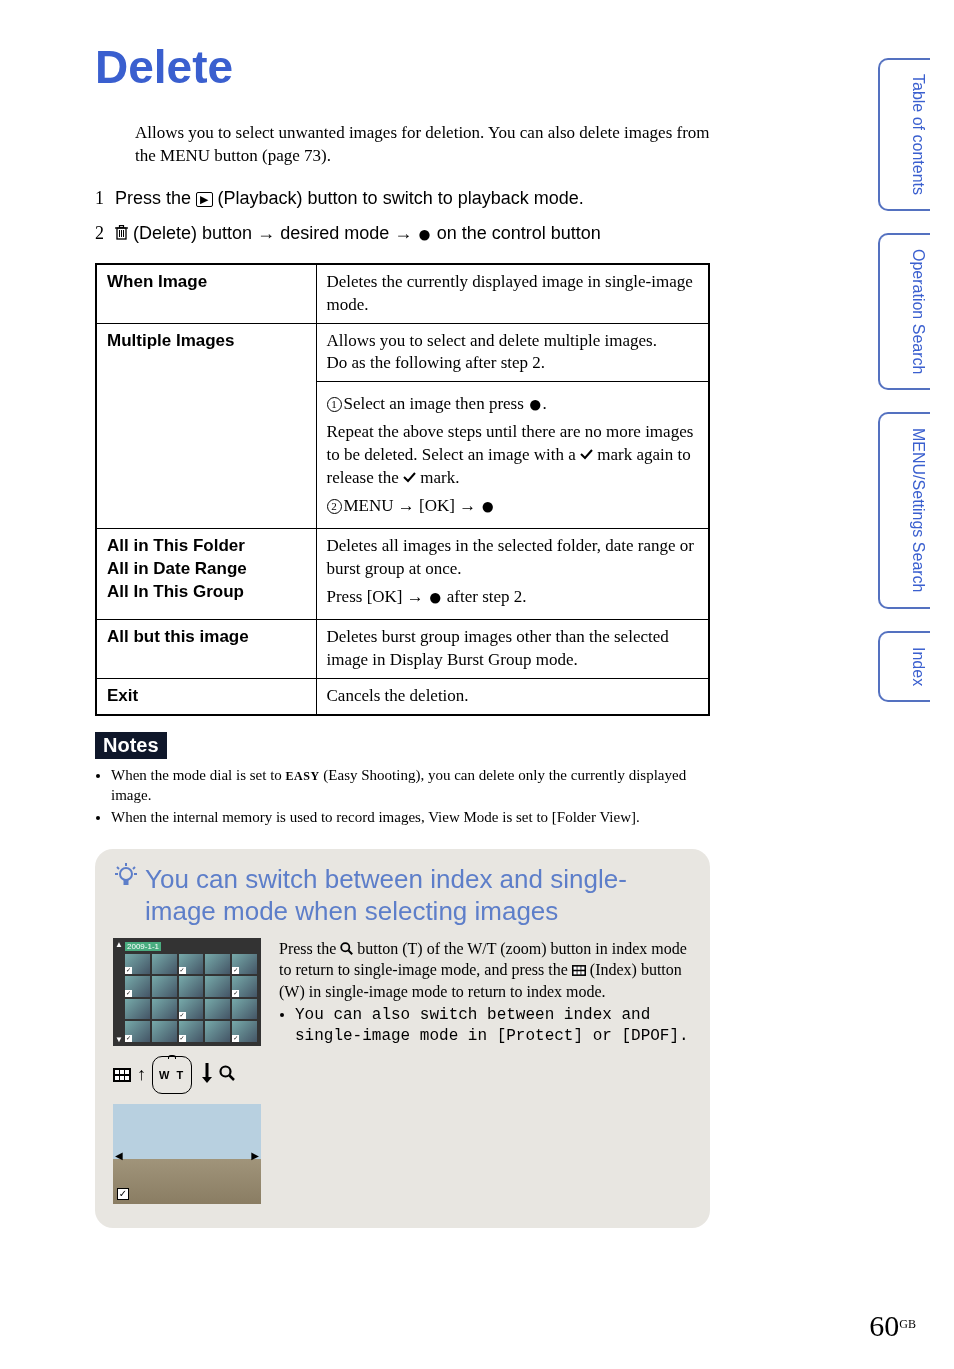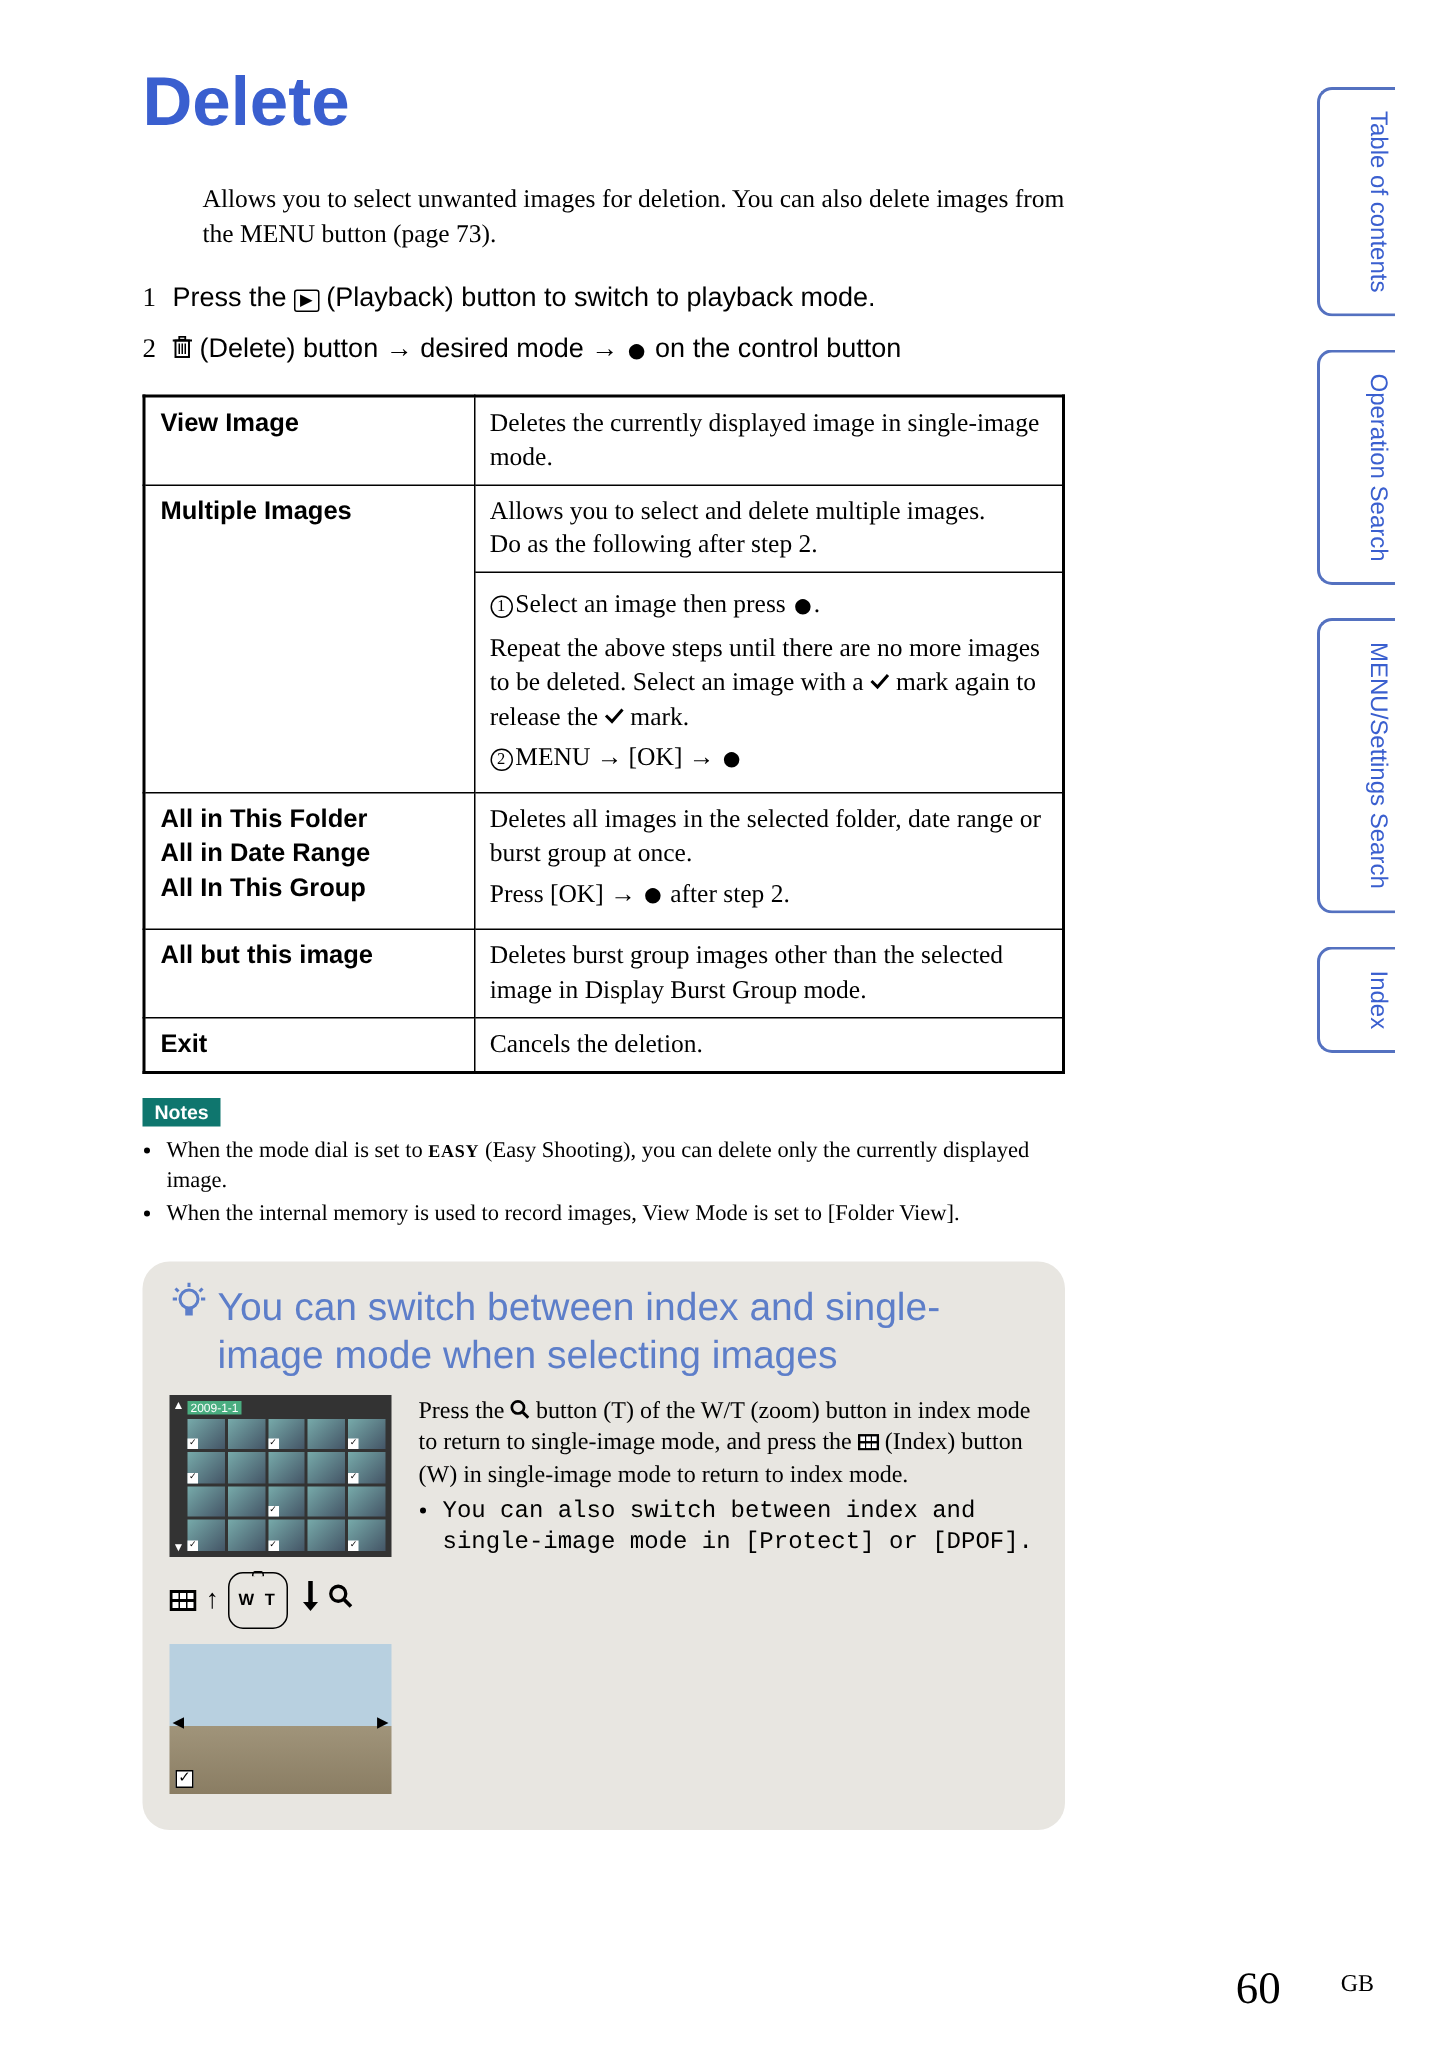--- a/index.html
+++ b/index.html
@@ -82,25 +82,25 @@
       width: 15px;
       height: 15px;
       font-size: 11px;
       text-align: center;
       line-height: 13px;
       margin-right: 2px;
       vertical-align: 1px;
     }
     .notes-badge {
       display: inline-block;
-      background: #0f766e;
+      background: #0f172a;
       color: #fff;
       font-weight: bold;
       padding: 2px 8px;
-      font-size: 13px;
+      font-size: 20px;
       margin-top: 16px;
     }
     .notes-list {
       margin-top: 6px;
       padding-left: 16px;
       font-family: Georgia, 'Times New Roman', serif;
       font-size: 15px;
       line-height: 1.35;
     }
     .notes-list li { margin-bottom: 1px; }
@@ -212,21 +212,21 @@
       line-height:1.05;
       background: #fff;
     }
     .page-num {
       position: absolute;
       right: 38px;
       bottom: 26px;
       font-size: 30px;
       font-family: Georgia, serif;
     }
-    .page-num .gb { font-size: 16px; vertical-align: 8px; margin-left: 40px; }
+    .page-num .gb { font-size: 12px; vertical-align: 8px; }
     .easy-txt { font-weight:bold; font-size:12px; letter-spacing:0.5px;}
     .uparrow{font-size:18px;font-weight:bold;}
     .downarrow-svg{display:inline-block;vertical-align:-2px;margin-left:3px;}
   </style>
 </head>
 <body>
 
 <div class="content">
   <h1 class="title">Delete</h1>
 
@@ -254,21 +254,21 @@
     <span class="arrow">→</span>
     <span> desired mode </span>
     <span class="arrow">→</span>
     <span class="dot">●</span>
     <span> on the control button</span>
   </div>
 
   <table class="delete-table">
     <tbody>
         <tr>
-      <td class="label">View Image</td>
+      <td class="label">When Image</td>
       <td class="desc">Deletes the currently displayed image in single-image mode.</td>
     </tr>
     <tr>
       <td class="label" rowspan="2">Multiple Images</td>
       <td class="desc" style="white-space:pre-line">Allows you to select and delete multiple images.
 Do as the following after step 2.</td>
     </tr>
     <tr>
       <td class="desc">
         <span class="substep-marker">1</span><span>Select an image then press </span><span class="dot">●</span><span style="white-space:pre-line">.

